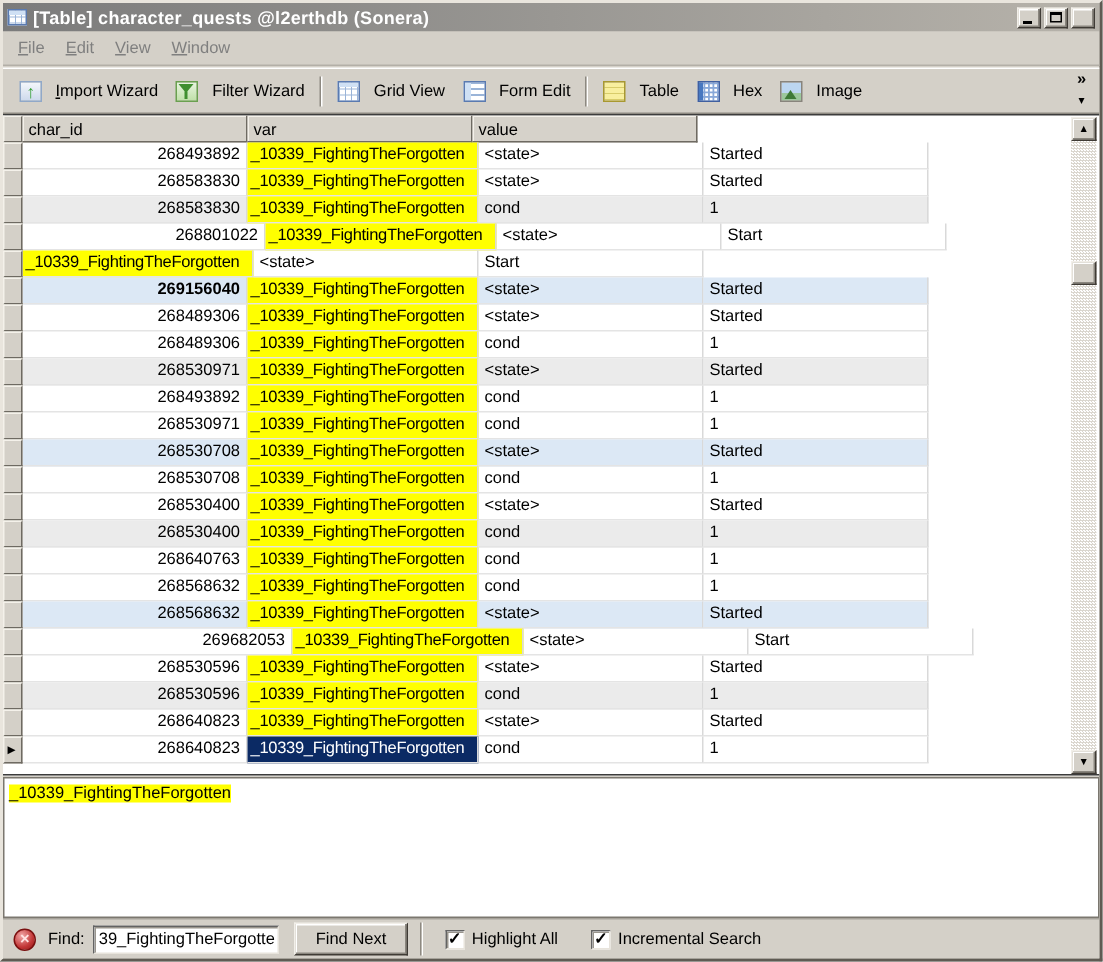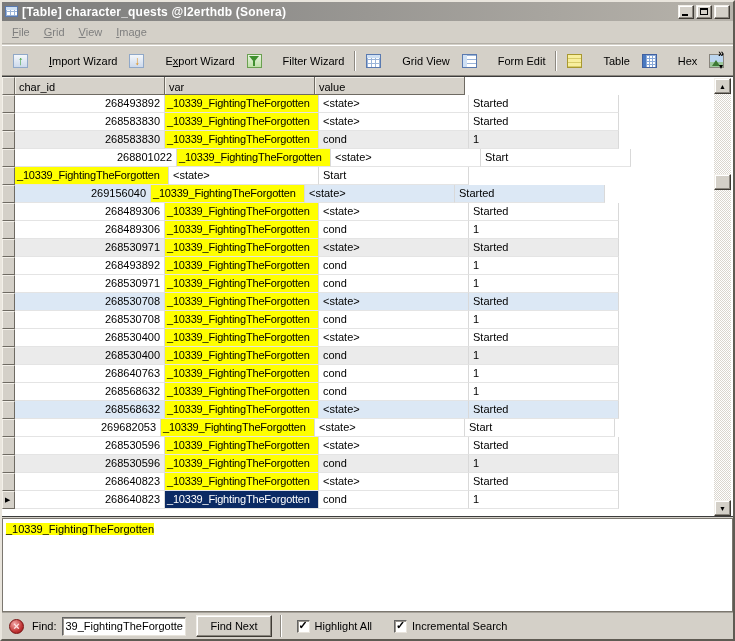--- a/index.html
+++ b/index.html
@@ -31,21 +31,21 @@
   
   .menubar { position:absolute; left:0; top:19px; width:731px; height:23px; display:flex;
              align-items:center; padding-left:3px; background:#d4d0c8; border-bottom:1px solid #b3afa7; }
   .menu-item { display:inline-block; color:#7f7f7f; padding:2px 7px; }
   .menu-item::first-letter { text-decoration:underline; }
 
   
   .toolbar { position:absolute; left:0; top:43px; width:731px; height:31px; background:#d4d0c8;
              border-top:1px solid #fff; border-bottom:1px solid #8d8981;
              display:flex; align-items:center; padding-left:5px; }
-  .tb-button { display:flex; align-items:center; gap:21px; padding:3px 6px; white-space:nowrap; }
+  .tb-button { display:flex; align-items:center; gap:9px; padding:3px 6px; white-space:nowrap; }
   .tb-sep { width:2px; height:20px; margin:0 4px; border-left:1px solid #8d8981; border-right:1px solid #fff; }
   .tb-overflow { position:absolute; right:5px; top:2px; width:14px; text-align:center; line-height:11px;
                  font-weight:bold; font-size:11px; }
   .tb-overflow .more-arrow { display:block; font-size:8px; font-weight:normal; margin-top:2px; }
 
   .tbicon { width:15px; height:14px; display:inline-block; position:relative; flex:none; }
   .icon-import, .icon-export { background:linear-gradient(#f4f7fb,#cdd9ec); border:1px solid #90a8c8; }
   .icon-import::after { content:"↑"; position:absolute; left:0; top:-1px; width:100%; text-align:center;
                         color:#2f9e2f; font-weight:bold; font-size:12px; line-height:14px; }
   .icon-export::after { content:"↓"; position:absolute; left:0; top:-1px; width:100%; text-align:center;
@@ -152,33 +152,29 @@
           <i class="glyph-max"></i>
         </span>
       <span class="wbtn">
           <i class="glyph-close"></i>
         </span>
     </span>
   </div>
 
   <div class="menubar" id="menubar">
       <span class="menu-item">File</span>
-      <span class="menu-item">Grid</span>
+      <span class="menu-item">Edit</span>
       <span class="menu-item">View</span>
-      <span class="menu-item">Image</span>
+      <span class="menu-item">Window</span>
     </div>
 
   <div class="toolbar" id="toolbar">
     <span class="tb-button">
         <span class="tbicon icon-import"></span>
         <span><u>I</u>mport Wizard</span>
-      </span>
-      <span class="tb-button">
-        <span class="tbicon icon-export"></span>
-        <span>E<u>x</u>port Wizard</span>
       </span>
       <span class="tb-button">
         <span class="tbicon icon-filter"></span>
         <span>Filter Wizard</span>
       </span>
       <span class="tb-sep"></span>
       <span class="tb-button">
         <span class="tbicon icon-grid-view"></span>
         <span>Grid View</span>
       </span>
@@ -248,21 +244,21 @@
           <div class="cell" style="width: 150px;">Start</div>
         </div>
         <div class="grid-row">
           <span class="gutter"></span>
           <div class="cell match" style="width: 154px;">_10339_FightingTheForgotten</div>
           <div class="cell" style="width: 150px;">&lt;state&gt;</div>
           <div class="cell" style="width: 150px;">Start</div>
         </div>
         <div class="grid-row row-blue">
           <span class="gutter"></span>
-          <div class="cell num" style="width: 136px;">269156040</div>
+          <div class="cell num" style="width: 150px; font-weight: bold;">269156040</div>
           <div class="cell match" style="width: 154px;">_10339_FightingTheForgotten</div>
           <div class="cell" style="width: 150px;">&lt;state&gt;</div>
           <div class="cell" style="width: 150px;">Started</div>
         </div>
         <div class="grid-row">
           <span class="gutter"></span>
           <div class="cell num" style="width: 150px;">268489306</div>
           <div class="cell match" style="width: 154px;">_10339_FightingTheForgotten</div>
           <div class="cell" style="width: 150px;">&lt;state&gt;</div>
           <div class="cell" style="width: 150px;">Started</div>
@@ -339,21 +335,21 @@
         </div>
         <div class="grid-row row-blue">
           <span class="gutter"></span>
           <div class="cell num" style="width: 150px;">268568632</div>
           <div class="cell match" style="width: 154px;">_10339_FightingTheForgotten</div>
           <div class="cell" style="width: 150px;">&lt;state&gt;</div>
           <div class="cell" style="width: 150px;">Started</div>
         </div>
         <div class="grid-row">
           <span class="gutter"></span>
-          <div class="cell num" style="width: 146px;">269682053</div>
+          <div class="cell num" style="width: 180px;">269682053</div>
           <div class="cell match" style="width: 154px;">_10339_FightingTheForgotten</div>
           <div class="cell" style="width: 150px;">&lt;state&gt;</div>
           <div class="cell" style="width: 150px;">Start</div>
         </div>
         <div class="grid-row">
           <span class="gutter"></span>
           <div class="cell num" style="width: 150px;">268530596</div>
           <div class="cell match" style="width: 154px;">_10339_FightingTheForgotten</div>
           <div class="cell" style="width: 150px;">&lt;state&gt;</div>
           <div class="cell" style="width: 150px;">Started</div>

